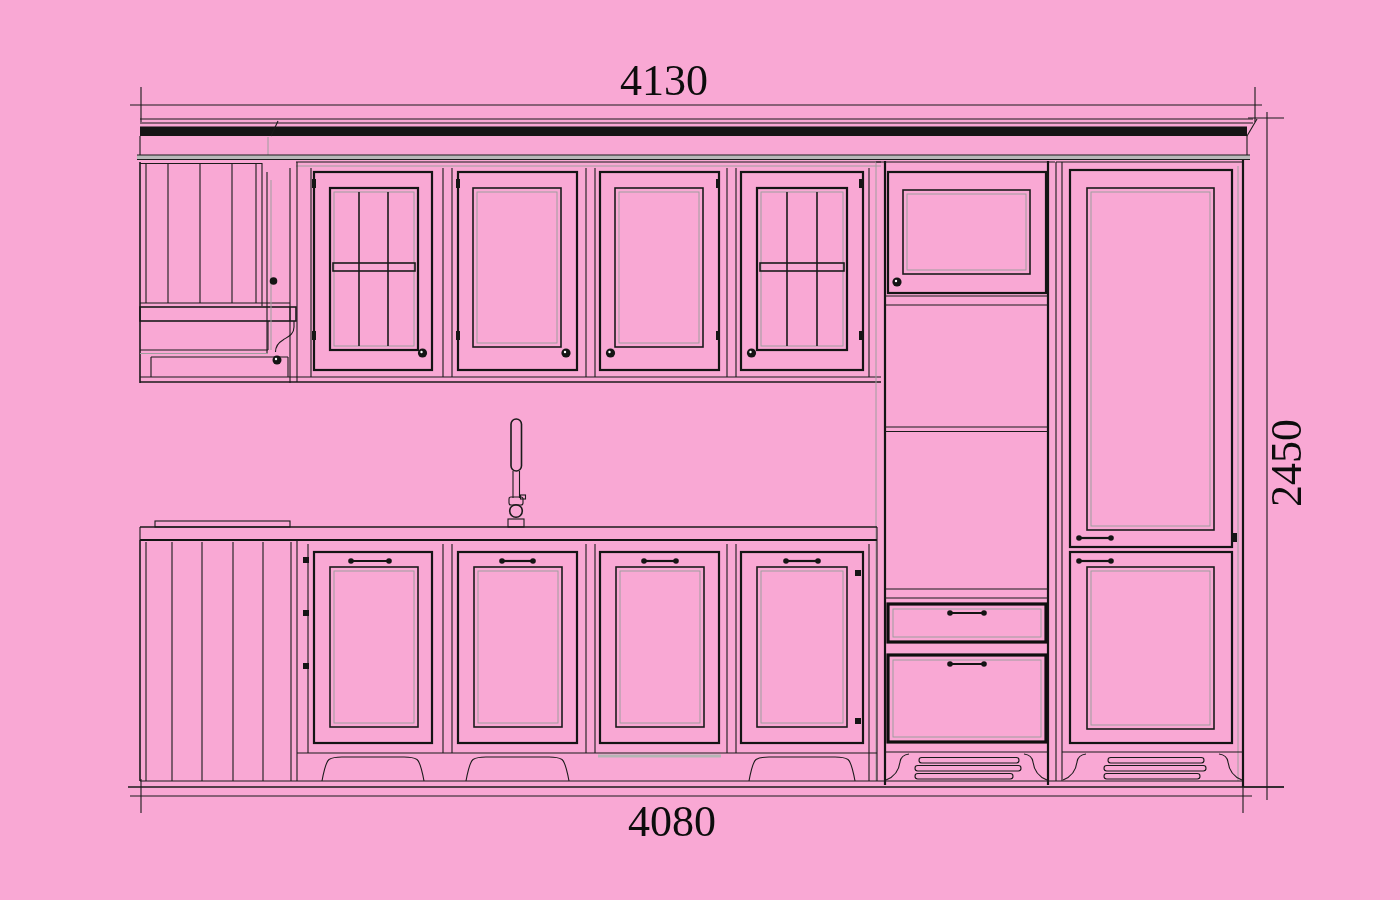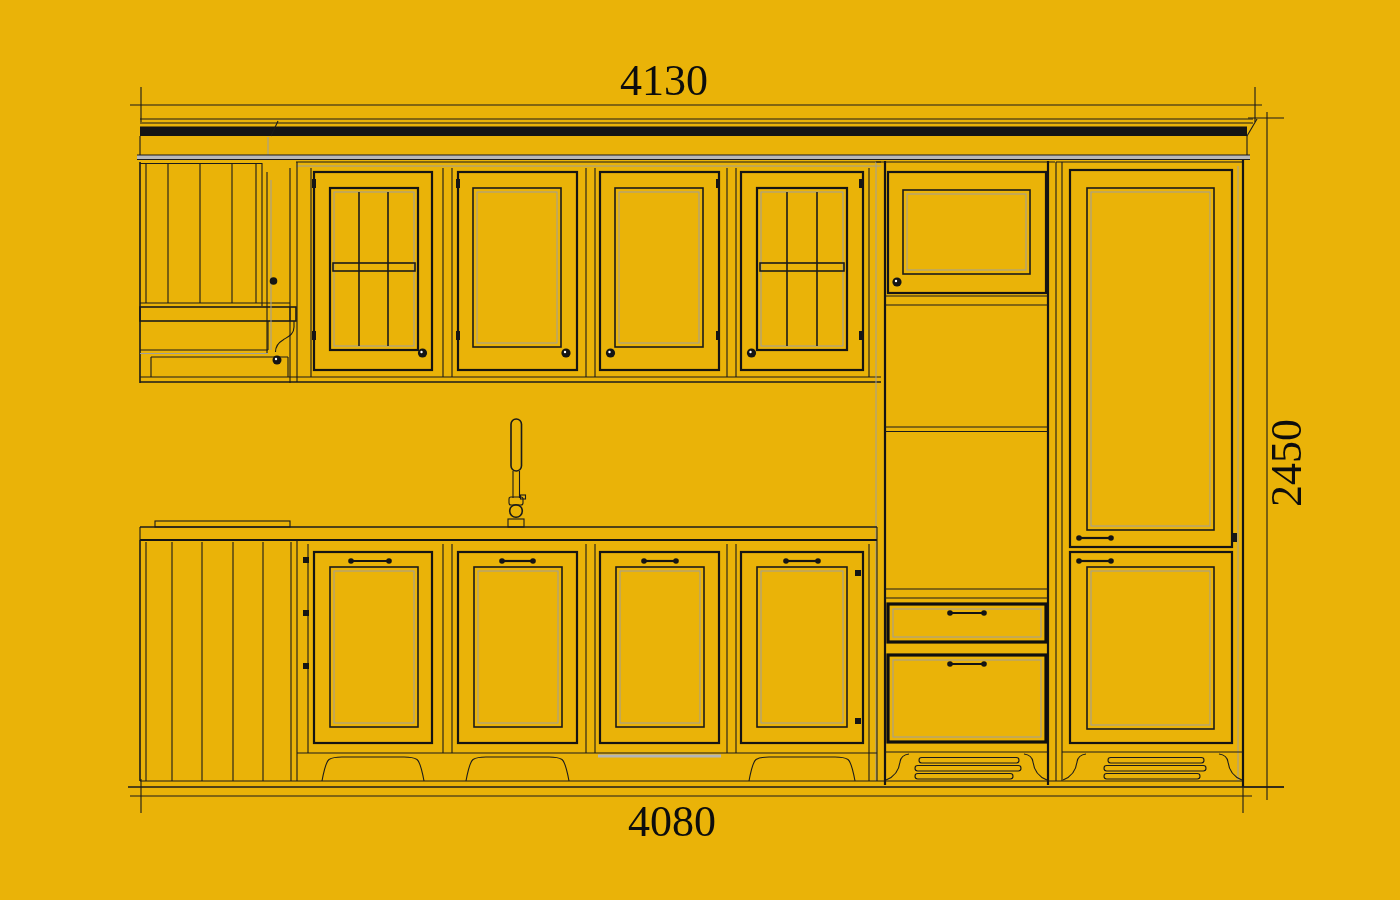--- a/index.html
+++ b/index.html
@@ -1,16 +1,16 @@
 <!DOCTYPE html>
 <html><head>
 <meta charset="utf-8">
 <style>
   html,body{margin:0;padding:0;background:#fff;}
-  .stage{position:relative;width:1400px;height:900px;background:#eab308;overflow:hidden;
+  .stage{position:relative;width:1400px;height:900px;background:#f9a8d4;overflow:hidden;
          font-family:"Liberation Serif","DejaVu Serif",serif;}
   svg{position:absolute;left:0;top:0;}
   .ln {stroke:#1b1b1b;fill:none;stroke-width:1.1;}
   .ln15{stroke:#1b1b1b;fill:none;stroke-width:1.6;}
   .ln2 {stroke:#141414;fill:none;stroke-width:2.2;}
   .ln3 {stroke:#0e0e0e;fill:none;stroke-width:3.2;}
   .lt {stroke:#9e9e9e;fill:none;stroke-width:1;}
   .fillk{fill:#151515;stroke:none;}
   .knob{fill:#141414;stroke:none;}
   .dim{font-size:44px;fill:#0d0d0d;}

